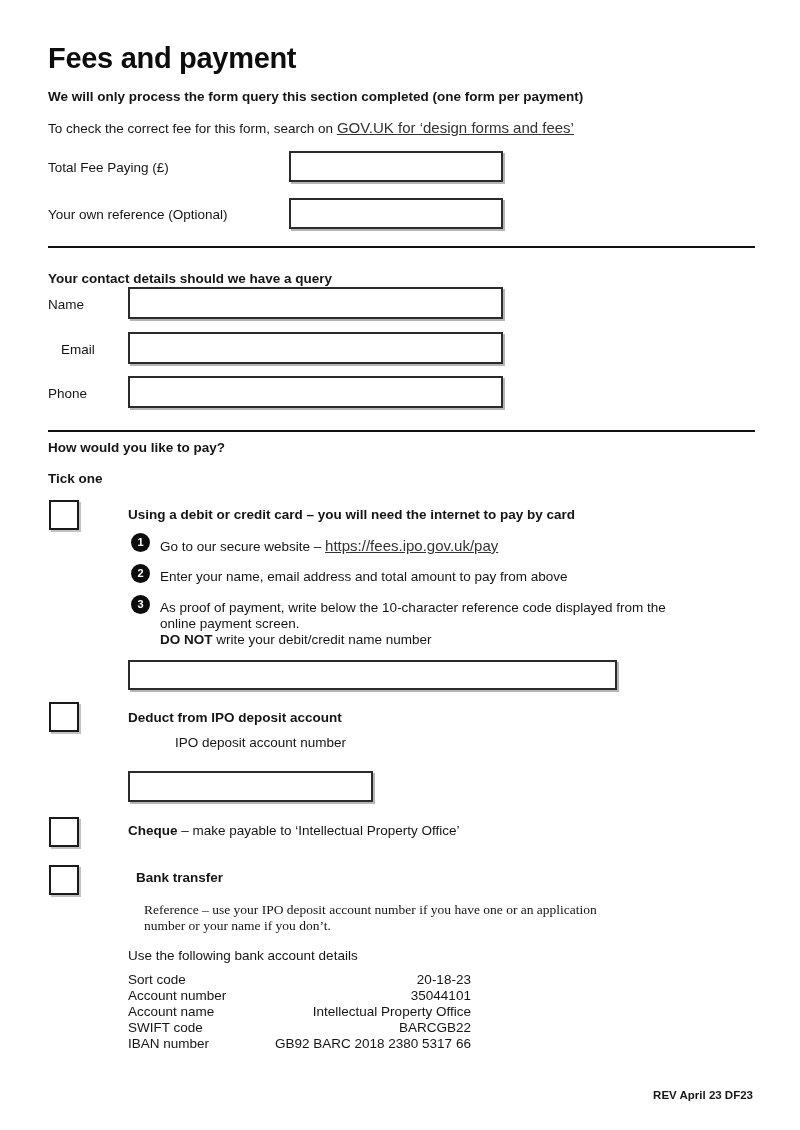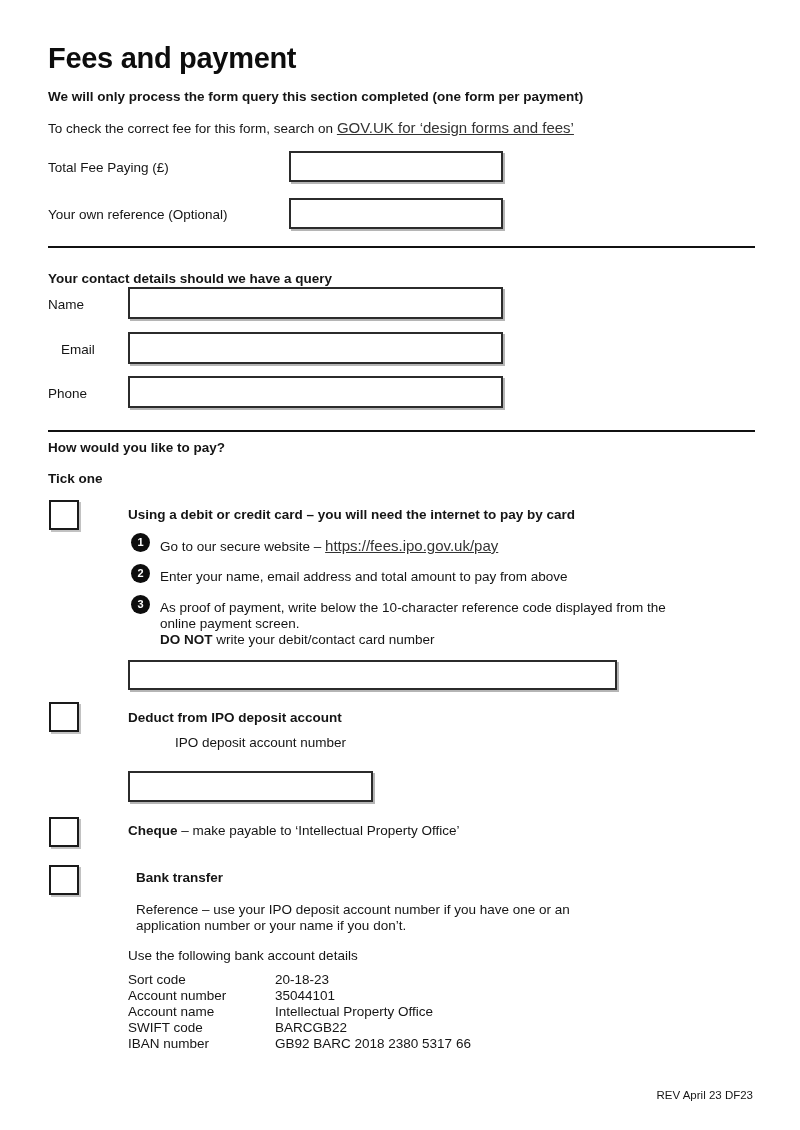--- a/index.html
+++ b/index.html
@@ -48,21 +48,21 @@
     height: 19px;
     border-radius: 50%;
     background: #0d0d0d;
     color: #fff;
     font-size: 11px;
     font-weight: 700;
     line-height: 19px;
     text-align: center;
   }
   .step-text { line-height: 16px; }
-  .bank-row { display: flex; }
+  .bank-row { display: flex; justify-content: space-between; }
   .bank-label { width: 147px; flex: 0 0 147px; }
   .footer { font-size: 11.5px; color: #161616; }
 </style>
 </head>
 <body>
 
 <div class="page">
 
   <h1 class="abs title" style="left:48px; top:42px;">Fees and payment</h1>
 
@@ -103,39 +103,39 @@
   <div class="abs t" style="left:160px; top:538px;">
     <span>Go to our secure website – </span><a href="#" class="small-link">https://fees.ipo.gov.uk/pay</a>
   </div>
 
   <div class="badge" style="left:131px; top:564px;">2</div>
   <div class="abs t" style="left:160px; top:569px;">Enter your name, email address and total amount to pay from above</div>
 
   <div class="badge" style="left:131px; top:595px;">3</div>
   <div class="abs t step-text" style="left:160px; top:600px; width:516px;">
     <span>As proof of payment, write below the 10-character reference code displayed from the online payment screen.</span>
-    <div><span class="b">DO NOT</span><span> write your debit/contact card number</span></div>
+    <div><span class="b">DO NOT</span><span> write your debit/credit name number</span></div>
   </div>
 
   <input type="text" class="field" style="left: 128px; top: 660px; width: 489px; height: 30px;">
 
   <div class="checkbox" style="left:49px; top:702px;"></div>
   <div class="abs t b" style="left:128px; top:710px;">Deduct from IPO deposit account</div>
   <div class="abs t" style="left:128px; top:735px;margin-left:47px;">IPO deposit account number</div>
   <input type="text" class="field" style="left: 128px; top: 771px; width: 245px; height: 31px;">
 
   <div class="checkbox" style="left:49px; top:817px;"></div>
   <div class="abs t" style="left:128px; top:823px;">
     <span class="b">Cheque</span><span> – make payable to ‘Intellectual Property Office’</span>
   </div>
 
   <div class="checkbox" style="left:49px; top:865px;"></div>
   <div class="abs t b" style="left:136px; top:870px;">Bank transfer</div>
 
-  <div class="abs t" style="left:136px; top:902px; width:472px;">Reference – use your IPO deposit account number if you have one or an application number or your name if you don’t.</div>
+  <div class="abs t" style="left:144px; top:902px; width:472px;font-family:Liberation Serif, serif;">Reference – use your IPO deposit account number if you have one or an application number or your name if you don’t.</div>
 
   <div class="abs t" style="left:128px; top:948px;">Use the following bank account details</div>
 
   <div class="abs" style="left:128px; top:972px;">
     <div class="bank-row t">
       <span class="bank-label">Sort code</span>
       <span>20-18-23</span>
     </div>
     <div class="bank-row t">
       <span class="bank-label">Account number</span>
@@ -148,15 +148,15 @@
     <div class="bank-row t">
       <span class="bank-label">SWIFT code</span>
       <span>BARCGB22</span>
     </div>
     <div class="bank-row t">
       <span class="bank-label">IBAN number</span>
       <span>GB92 BARC 2018 2380 5317 66</span>
     </div>
   </div>
 
-  <div class="abs footer" style="right:47px; top:1089px;">REV April 23 DF23</div>
+  <div class="abs footer" style="right:47px; top:1089px;font-weight:bold;">REV April 23 DF23</div>
 
 </div>
 
 </body></html>

